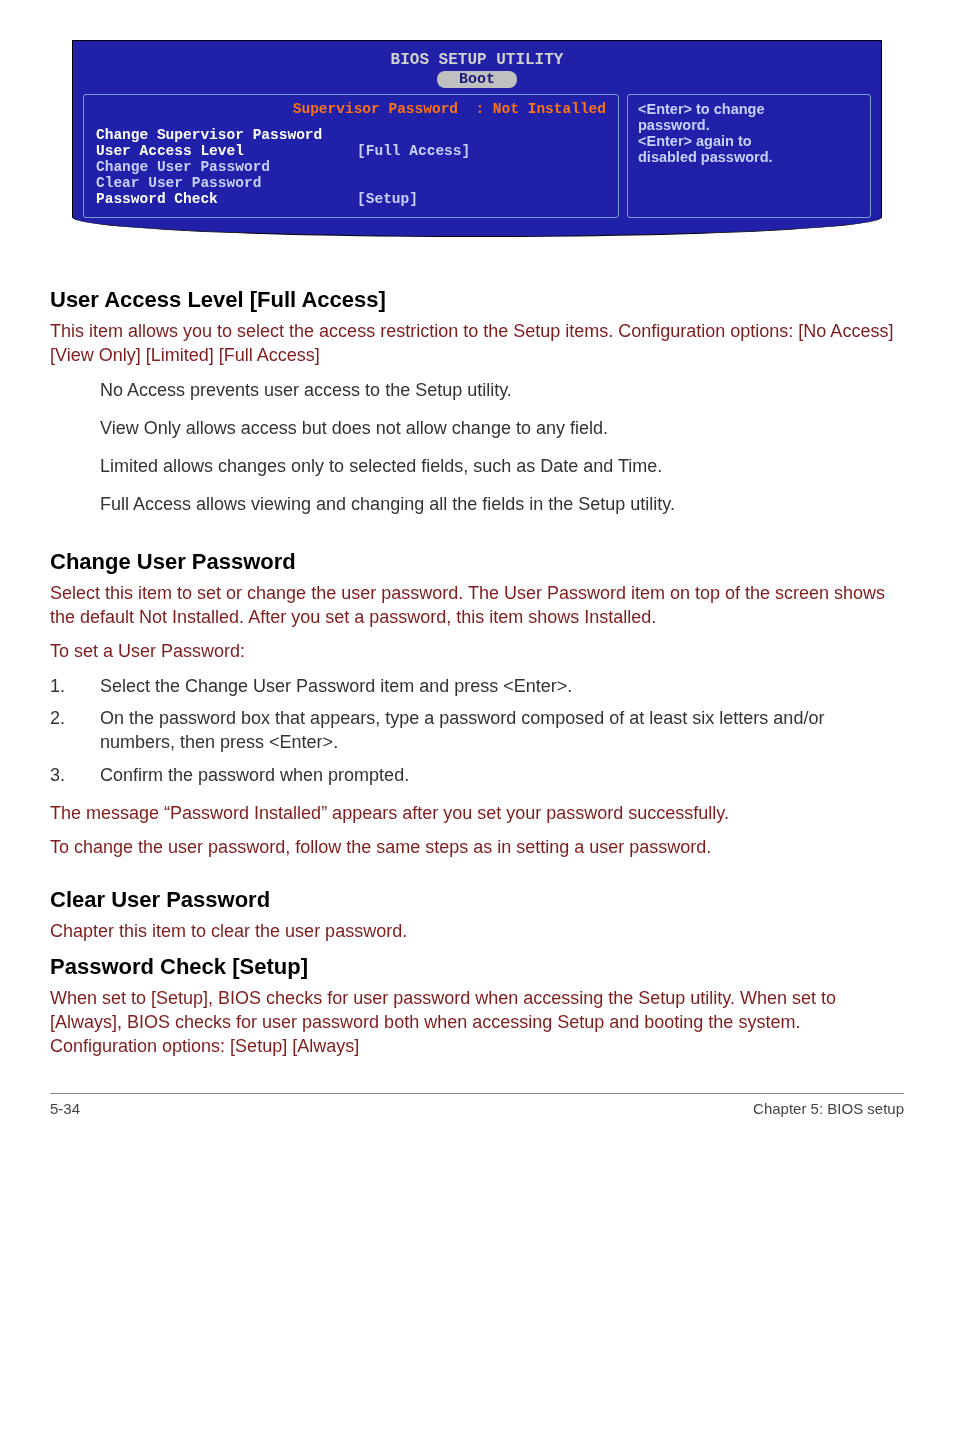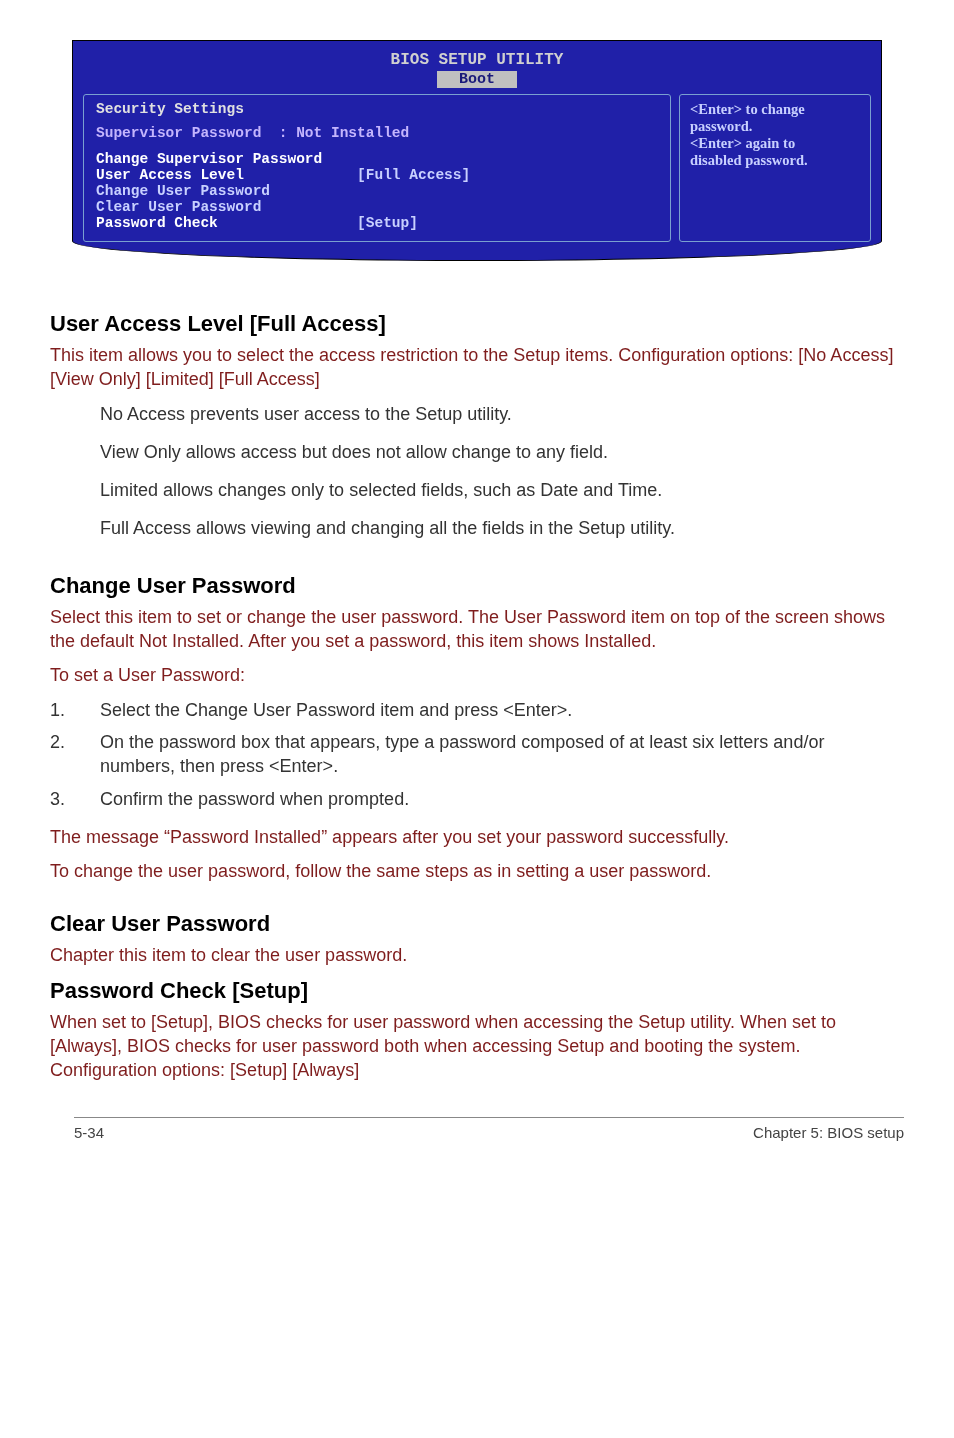--- a/index.html
+++ b/index.html
@@ -34,52 +34,54 @@
     margin-bottom: 6px;
   }
   .bios-tab {
     display: inline-block;
     background: #c0c0c0;
     color: #1a1a7a;
     font-family: "Courier New", monospace;
     font-weight: bold;
     font-size: 15px;
     padding: 0 22px;
+    border-radius: 8px;
   }
   .bios-body {
     display: flex;
     margin: 0 10px 6px 10px;
     gap: 8px;
   }
   .bios-left {
     flex: 1;
     border: 1px solid #7aa0d0;
     border-radius: 3px;
     padding: 6px 12px 10px 12px;
     font-family: "Courier New", monospace;
     font-size: 14.5px;
   }
   .bios-right {
-    width: 192px;
+    width: 244px;
     border: 1px solid #7aa0d0;
     border-radius: 3px;
     padding: 6px 10px;
-    font-family: Liberation Serif, serif;
+    font-family: Liberation Sans, sans-serif;
     font-size: 14.5px;
     color: #c8d0ff;
     font-weight: bold;
   }
   .sec-head {
     color: #e0e0e0;
     font-weight: bold;
     margin-bottom: 8px;
   }
   .grey-row {
-    color: #c4b5fd;
+    color: #f97316;
     font-weight: bold;
+    text-align: right;
   }
   .blue-row {
     color: #c8d0ff;
     font-weight: bold;
   }
   .white-row .lbl { color: #ffffff; font-weight: bold; }
   .white-row .val { color: #c8d0ff; font-weight: bold; }
   .bios-cell-row { white-space: pre; }
   h2.sec {
     font-size: 22px;
@@ -122,34 +124,32 @@
     top: 0;
   }
   .footer {
     display: flex;
     justify-content: space-between;
     font-size: 15px;
     color: #444;
     border-top: 1px solid #888;
     padding-top: 6px;
     margin-top: 34px;
-    margin-left: 24px;
   }
 </style>
 </head>
 <body>
 
 <div class="bios-box">
   <div class="bios-title">BIOS SETUP UTILITY</div>
   <div class="bios-tab-row">
     <span class="bios-tab">Boot</span>
   </div>
   <div class="bios-body">
     <div class="bios-left">
-      <div class="sec-head">Security Settings</div>
       <div class="bios-cell-row grey-row"><span>Supervisor Password</span>  <span>: Not Installed</span></div>
       <div style="height:10px"></div>
       <div class="bios-cell-row white-row"><span class="lbl">Change Supervisor Password</span></div>
       <div class="bios-cell-row white-row"><span class="lbl">User Access Level</span>             <span class="val">[Full Access]</span></div>
       <div class="bios-cell-row blue-row"><span>Change User Password</span></div>
       <div class="bios-cell-row blue-row"><span>Clear User Password</span></div>
       <div class="bios-cell-row white-row"><span class="lbl">Password Check</span>                <span class="val">[Setup]</span></div>
     </div>
     <div class="bios-right">
       <div>&lt;Enter&gt; to change</div>

